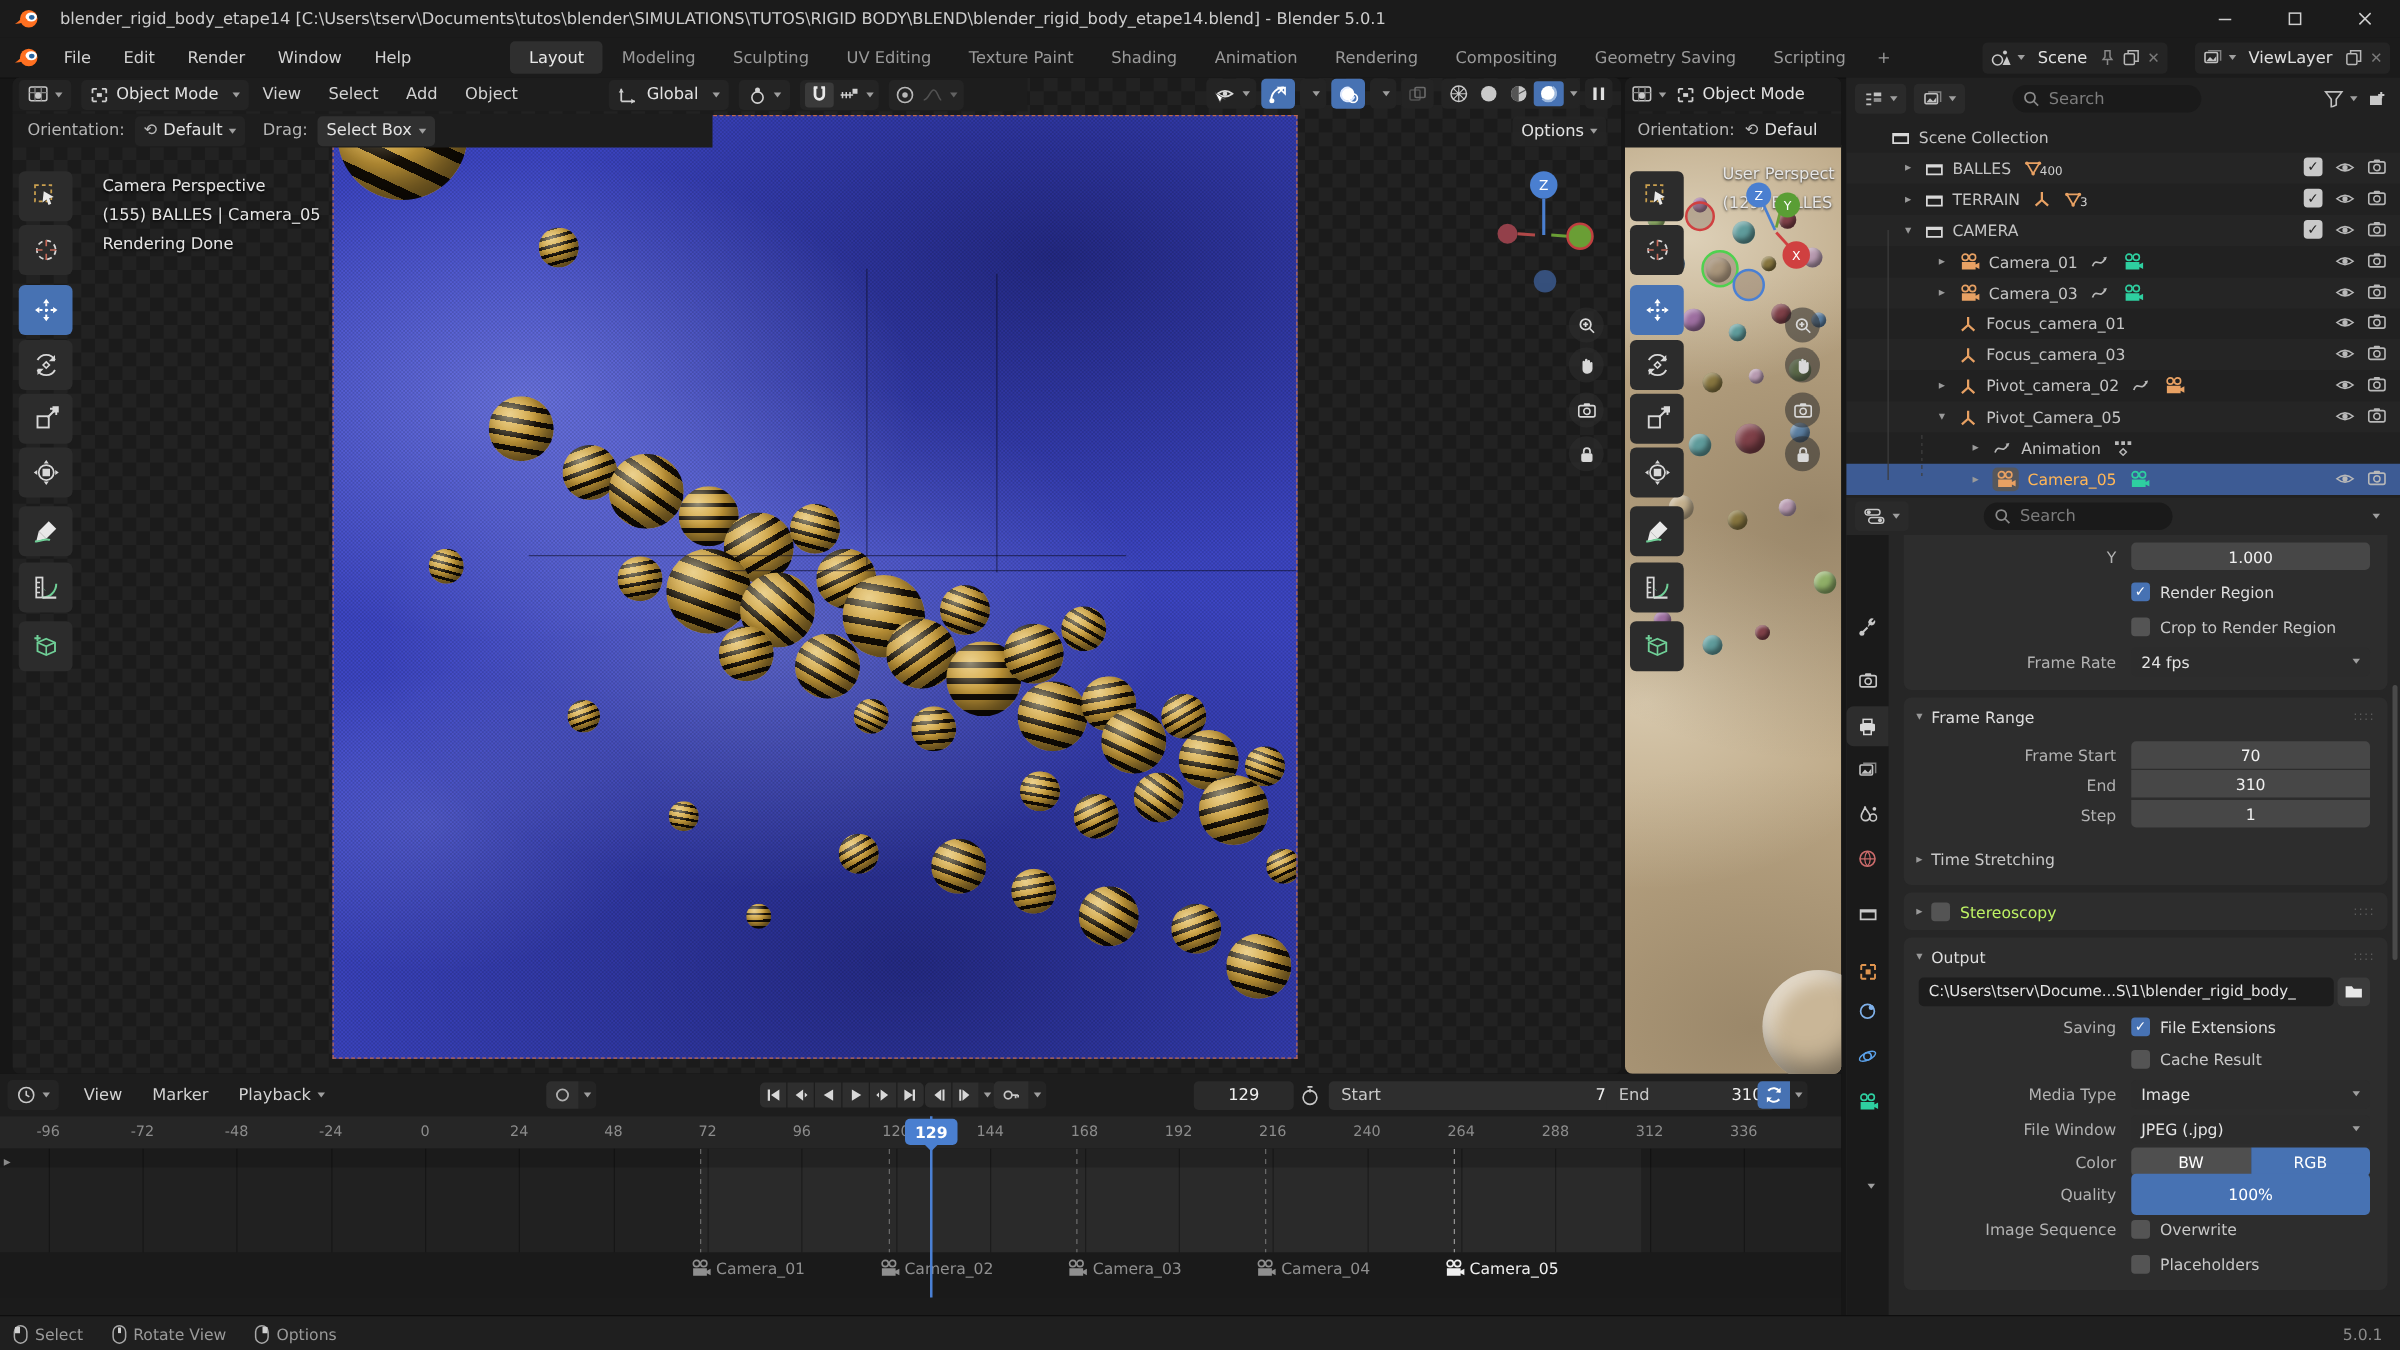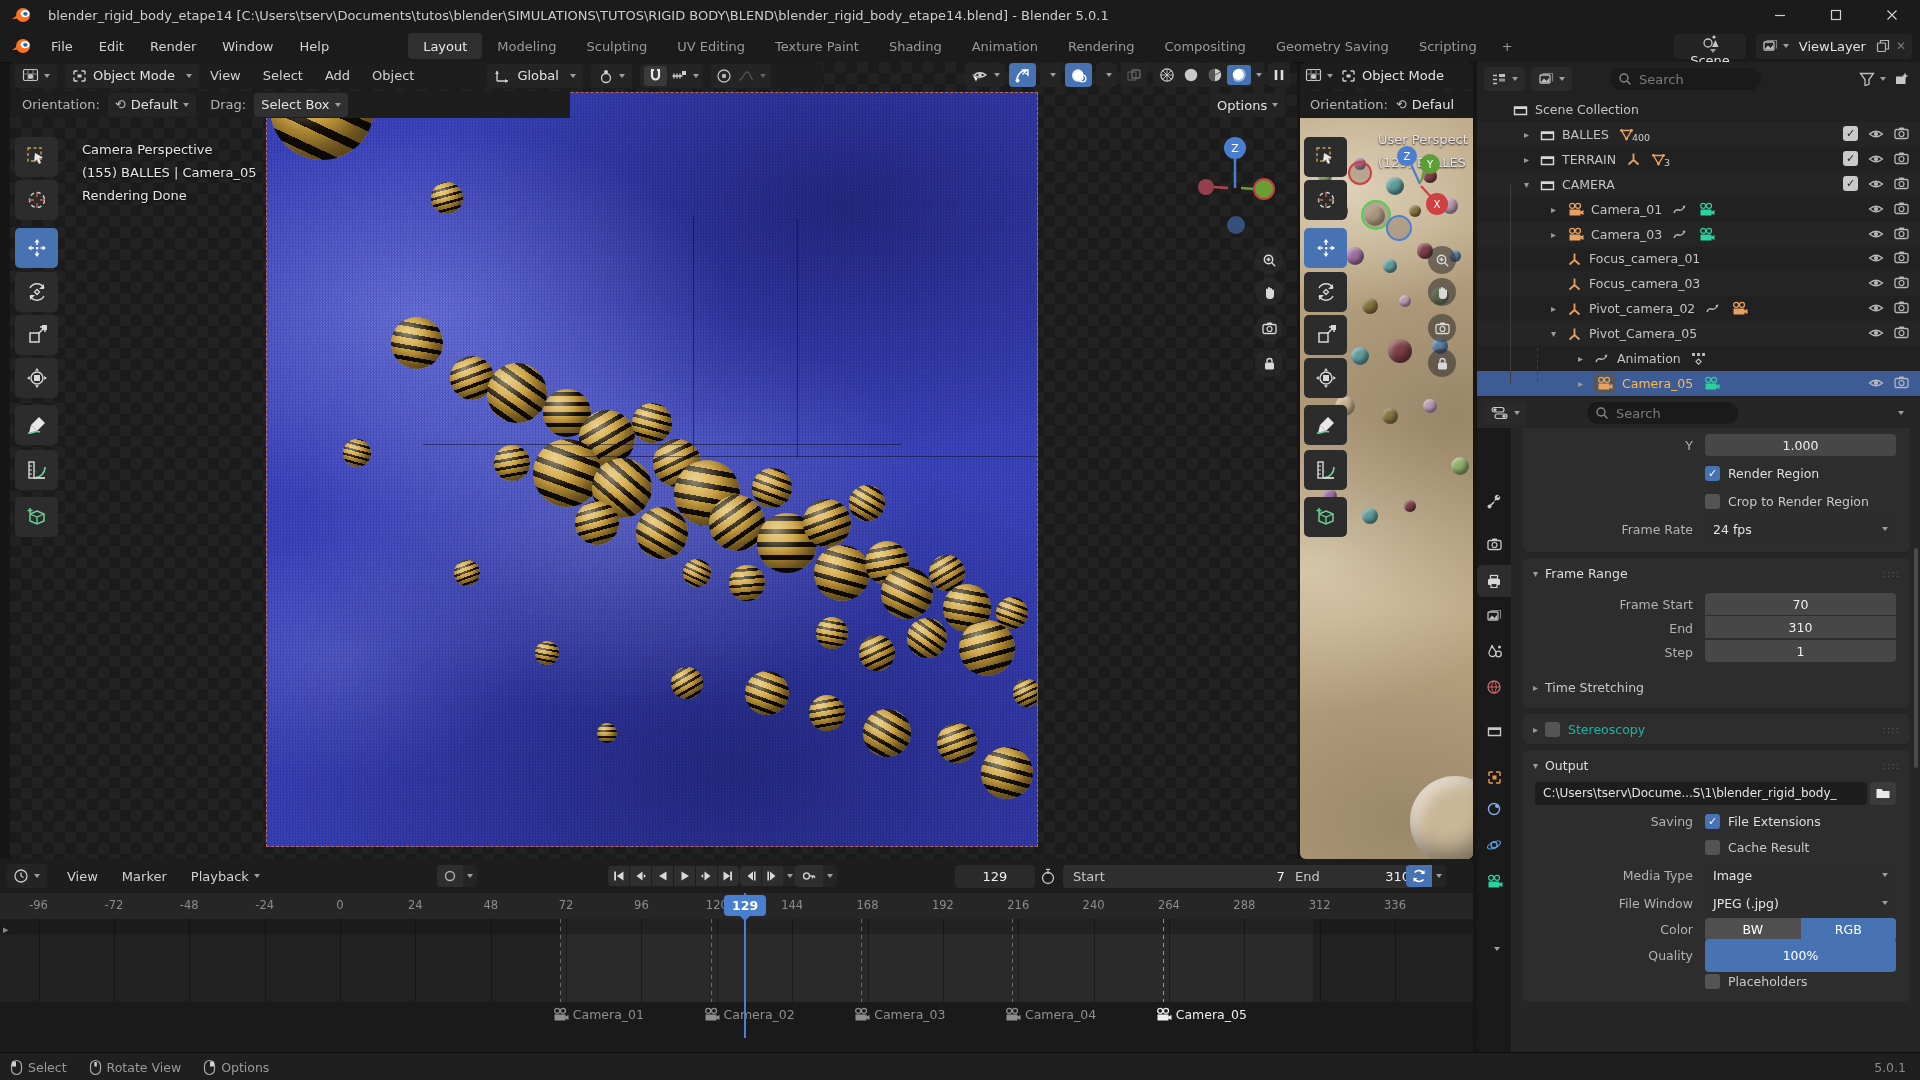--- a/index.html
+++ b/index.html
@@ -128,21 +128,21 @@
         <div class="tab">Texture Paint</div>
         <div class="tab">Shading</div>
         <div class="tab">Animation</div>
         <div class="tab">Rendering</div>
         <div class="tab">Compositing</div>
         <div class="tab">Geometry Saving</div>
         <div class="tab">Scripting</div>
         <div class="tab" style="color: rgb(154, 154, 154); padding: 0px 10px;">+</div>
       </div>
     <div id="scene-widgets" style="position:absolute;right:8px;display:flex;align-items:center">
-        <div class="flex" style="background: rgb(36, 36, 36); border-radius: 4px; height: 25px; padding: 0px 6px; margin-right: 10px; flex-direction: column;">
+        <div class="flex" style="background: rgb(36, 36, 36); border-radius: 4px; height: 25px; padding: 0px 6px; margin-right: 22px;">
           <span class="flex">
             <svg width="17" height="15" viewBox="0 0 17 15">
               <circle cx="6" cy="9" r="4" fill="none" stroke="#c8c8c8" stroke-width="1.3"></circle>
               <path d="M10 13l3.5-7 3 7z" fill="#c8c8c8"></path>
               <circle cx="12" cy="3" r="1.6" fill="#c8c8c8"></circle>
             </svg>
           </span>
           <span class="chev"></span>
  <span style="margin:0 10px;color:#e0e0e0">Scene</span>
  <span class="flex" style="margin-right:6px">
@@ -1293,21 +1293,21 @@
             </div>
    <div class="ptitle" style="margin-top:10px">
               <span style="color:#9a9a9a;font-size:10px;margin-right:7px">▸</span>
               <span style="color:#c8c8c8">Time Stretching</span>
             </div>
  </div>
  <div class="panel" style="padding-bottom:2px">
    <div class="ptitle">
               <span style="color:#9a9a9a;font-size:10px;margin-right:7px">▸</span>
               <span class="cbox"></span>
-              <span style="color:#14b8a6">Stereoscopy</span>
+              <span style="color:#bef264">Stereoscopy</span>
               <span class="dots">::::</span>
             </div>
  </div>
  <div class="panel">
    <div class="ptitle">
               <span style="color:#9a9a9a;font-size:10px;margin-right:7px">▾</span>
               <span>Output</span>
               <span class="dots">::::</span>
             </div>
    <div class="prow" style="height:30px;padding-left:12px">
@@ -1343,20 +1343,27 @@
    <div class="prow">
               <span class="plabel">Color</span>
      <span style="flex:1;display:flex">
        <span style="flex:1;height:23px;background:#4f4f4f;border-radius:4px 0 0 4px;display:flex;align-items:center;justify-content:center;color:#fff">BW</span>
        <span style="flex:1;height:23px;background:#4772b3;border-radius:0 4px 4px 0;display:flex;align-items:center;justify-content:center;color:#fff">RGB</span>
      </span>
             </div>
    <div class="prow">
               <span class="plabel">Quality</span>
               <span style="flex:1;height:33px;background:#4772b3;border-radius:4px;display:flex;align-items:center;justify-content:center;color:#fff">100%</span>
+            </div>
+   <div class="prow" style="height:30px">
+              <span class="plabel">Image Sequence</span>
+              <span class="flex">
+                <span class="cbox"></span>
+                <span style="color:#c8c8c8">Overwrite</span>
+              </span>
             </div>
    <div class="prow">
               <span class="plabel"></span>
               <span class="flex">
                 <span class="cbox"></span>
                 <span style="color:#c8c8c8">Placeholders</span>
               </span>
             </div>
  </div>
         </div>

